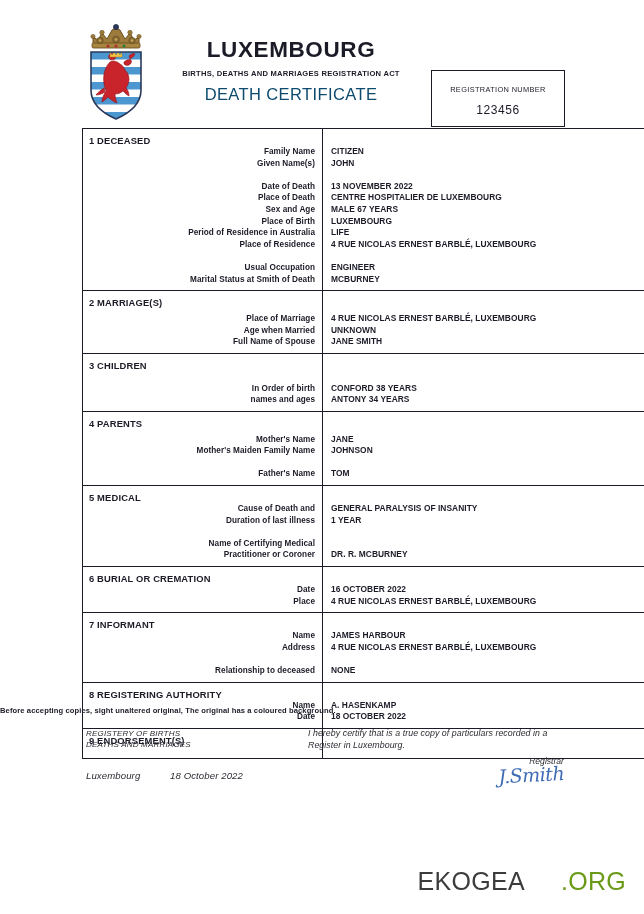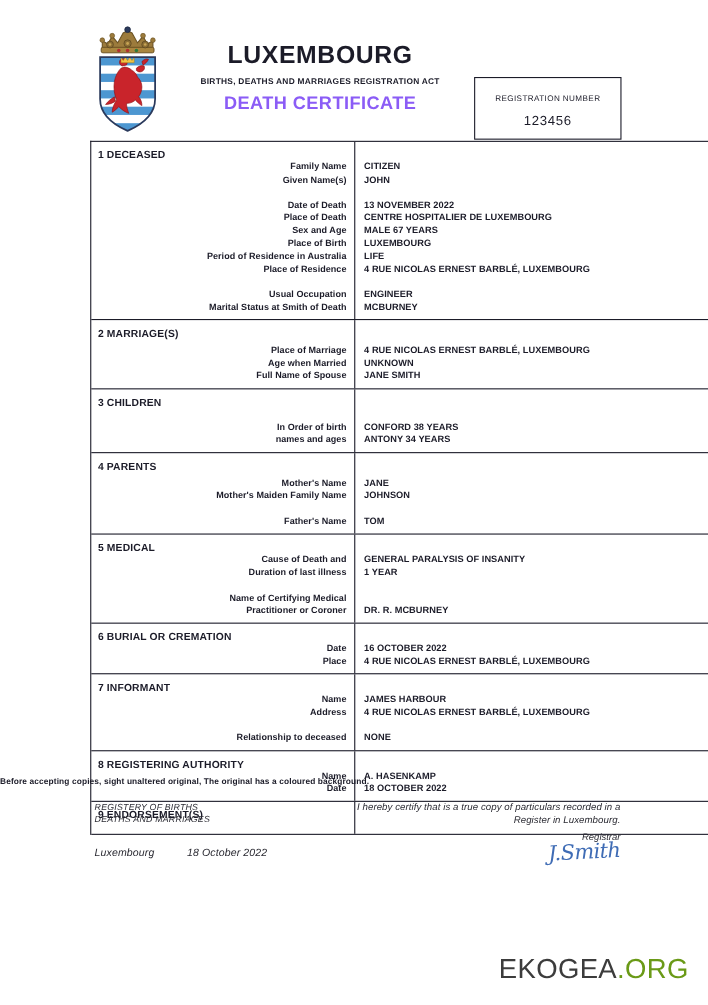--- a/index.html
+++ b/index.html
@@ -43,24 +43,24 @@
   }
   .act-line {
     font-size: 7.6px;
     font-weight: bold;
     letter-spacing: 0.25px;
     margin-top: 7px;
     color: #1b1b28;
   }
   .sub-title {
     font-size: 16.5px;
-    font-weight: bold;
+    font-weight: normal;
     letter-spacing: 0.4px;
     margin-top: 7px;
-    color: #8b5cf6;
+    color: #0c4a6e;
   }
   .regbox {
     position: absolute;
     left: 431px; top: 52px;
     width: 134px;
     height: 57px;
     border: 1.4px solid #1b1b28;
     box-sizing: border-box;
     text-align: center;
   }
@@ -164,21 +164,20 @@
     letter-spacing: 0.1px;
   }
   .place-date .pd-place { display: inline-block; width: 84px; }
   .certify-block {
     position: absolute;
     left: 308px; top: 2px;
     width: 256px;
     font-size: 8.8px;
     line-height: 11.5px;
     letter-spacing: 0.05px;
-    text-align: right;
   }
   .registrar-label {
     position: absolute;
     left: 308px; top: 30px;
     width: 256px;
     text-align: right;
     font-size: 8.6px;
   }
   .signature {
     position: absolute;
@@ -195,21 +194,21 @@
   }
 
   
   .watermark {
     position: absolute;
     right: 18px; bottom: 18px;
     font-size: 25px;
     letter-spacing: 0.3px;
   }
   .wm-dark { color: #3c3c3c; }
-  .wm-green { color: #6a9a17; }
+  .wm-green { color: #6a9a17; margin-left: 36px; }
 </style>
 </head>
 <body>
 
 <div class="header">
 
   <div class="crest">
     <svg viewBox="0 0 72 100" width="72" height="100">
 
       <g>

